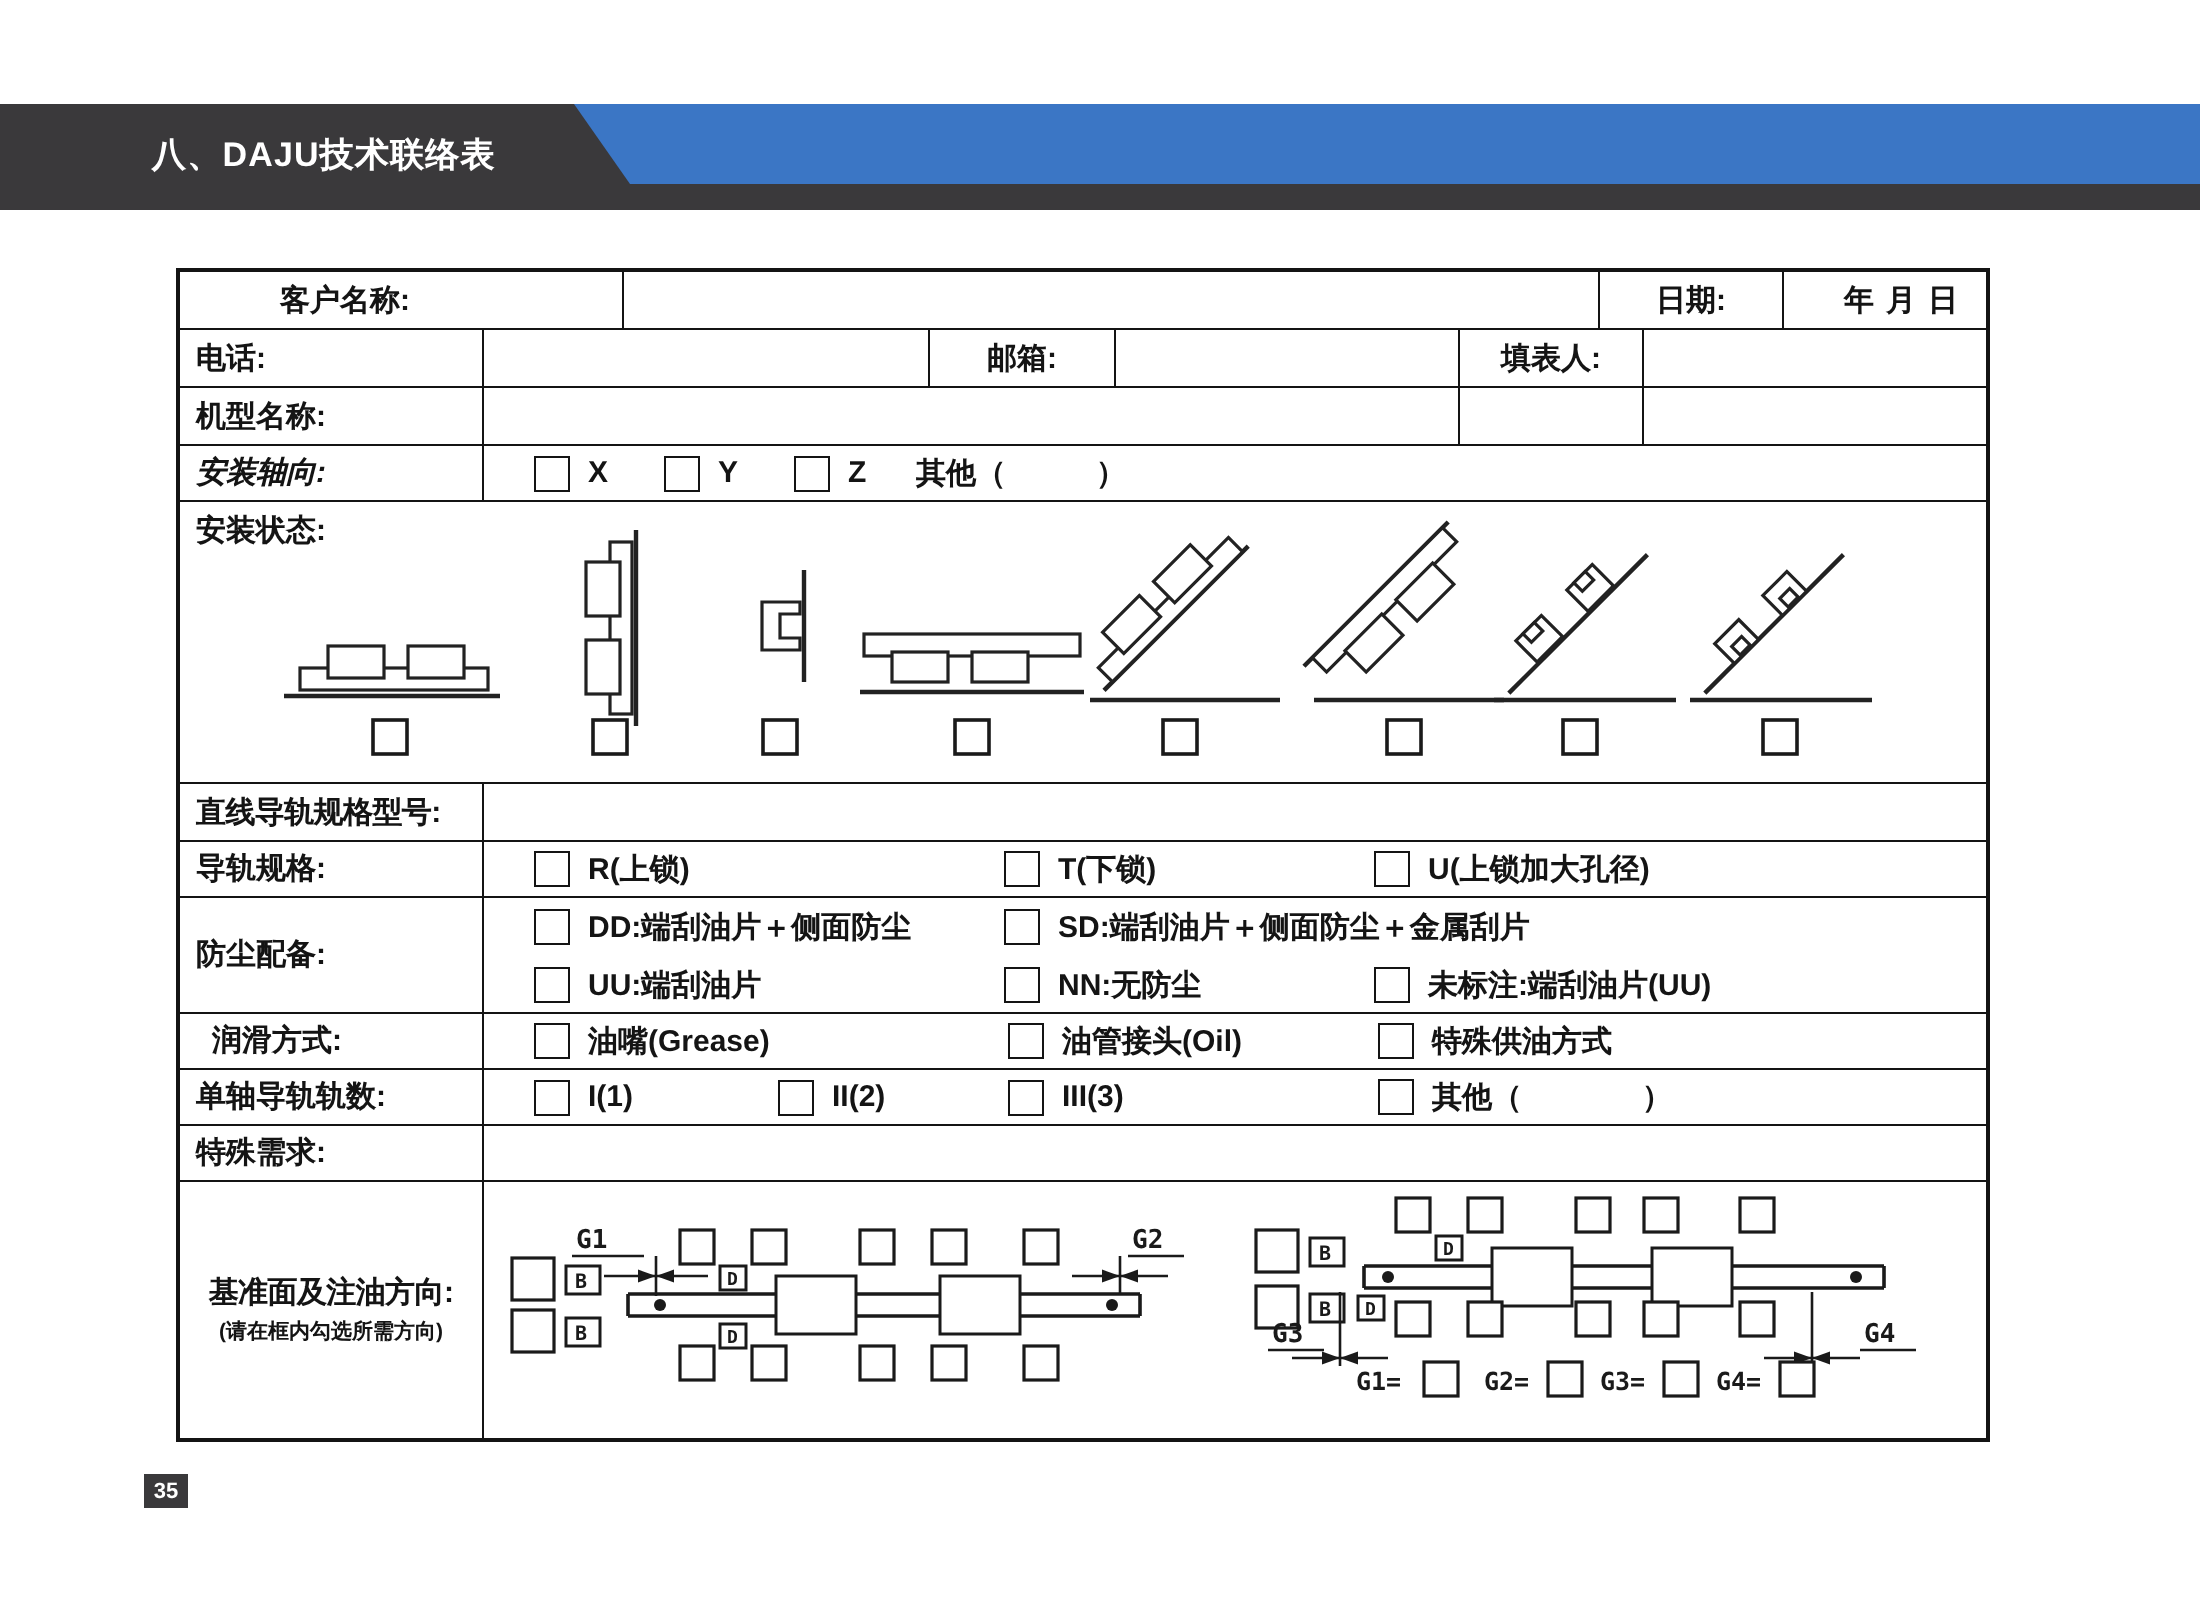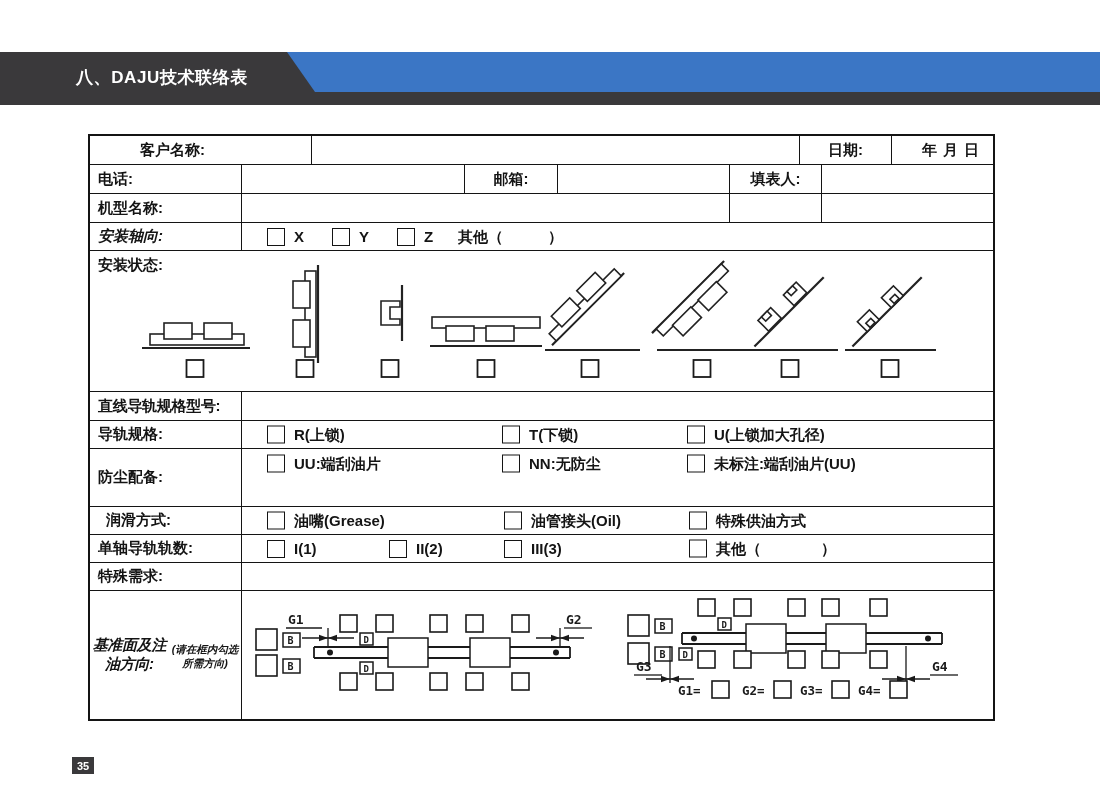--- a/index.html
+++ b/index.html
@@ -18,35 +18,35 @@
   .cell{border-right:1.5px solid #141414;box-sizing:border-box;position:relative;height:100%;}
   .cell.end{border-right:none;flex:1;}
   .lbl{display:flex;align-items:center;padding-left:8px;font-weight:700;font-size:15px;white-space:nowrap;}
   .lbl.ctr{justify-content:center;padding-left:0;}
   .opt{position:absolute;top:50%;transform:translateY(-50%);display:flex;align-items:center;gap:9px;
        font-weight:700;font-size:15px;white-space:pre;}
   .cb{width:16px;height:16px;border:1.7px solid #141414;background:#fff;flex:none;}
   .dateu{display:flex;align-items:center;justify-content:space-between;
          padding-left:30px;padding-right:14px;font-weight:700;font-size:15px;height:100%;box-sizing:border-box;}
   .subrow{position:relative;height:29px;}
-  .lbl2{display:flex;flex-direction:row;justify-content:center;align-items:center;text-align:center;font-style:italic;}
+  .lbl2{display:flex;flex-direction:column;justify-content:center;align-items:center;text-align:center;}
   .lbl2 .note{font-size:10.5px;font-weight:700;margin-top:3px;}
   .rowlabel-float{position:absolute;left:8px;top:5px;font-weight:700;font-size:15px;}
   svg text{font-family:"DejaVu Sans Mono","Liberation Mono",monospace;font-weight:700;fill:#1a1a1a;}
   .dr{stroke:#222;fill:#fff;stroke-width:1.6;}
   .ln{stroke:#222;stroke-width:2.2;fill:none;}
   .thin{stroke:#1a1a1a;stroke-width:1.3;fill:none;}
   .rl{stroke:#1a1a1a;stroke-width:1.8;fill:none;}
   .scb{stroke:#1a1a1a;fill:#fff;stroke-width:1.8;}
   .scb2{stroke:#1a1a1a;fill:#fff;stroke-width:1.6;}
   .wbox{stroke:#1a1a1a;fill:#fff;stroke-width:1.5;}
   .ah{fill:#1a1a1a;stroke:none;}
   
   .badge{position:absolute;left:72px;top:737px;width:22px;height:17px;background:#3a393b;color:#fff;
-         font-size:11px;font-weight:700;display:flex;align-items:center;justify-content:center;margin-top:20px;}
+         font-size:11px;font-weight:700;display:flex;align-items:center;justify-content:center;}
 </style>
 </head>
 <body>
 
 <div class="hdr">
   <div class="hdr-blue">
     
   </div>
   <div class="hdr-title">八、DAJU技术联络表</div>
 </div>
@@ -188,20 +188,24 @@
       <span class="opt" style="left:25px;"><span class="cb"></span><span>R(上锁)</span></span>
       <span class="opt" style="left:260px;"><span class="cb"></span><span>T(下锁)</span></span>
       <span class="opt" style="left:445px;"><span class="cb"></span><span>U(上锁加大孔径)</span></span>
     </div>
   </div>
 
   <div class="rw" style="height:58px;">
     <div class="cell lbl" style="width:152px;">防尘配备:</div>
     <div class="cell end">
       <div class="subrow">
+        <span class="opt" style="left:25px;"><span class="cb"></span><span>DD:端刮油片＋侧面防尘</span></span>
+        <span class="opt" style="left:260px;"><span class="cb"></span><span>SD:端刮油片＋侧面防尘＋金属刮片</span></span>
+      </div>
+      <div class="subrow">
         <span class="opt" style="left:25px;"><span class="cb"></span><span>UU:端刮油片</span></span>
         <span class="opt" style="left:260px;"><span class="cb"></span><span>NN:无防尘</span></span>
         <span class="opt" style="left:445px;"><span class="cb"></span><span>未标注:端刮油片(UU)</span></span>
       </div>
     </div>
   </div>
 
   <div class="rw" style="height:28px;">
     <div class="cell lbl" style="width:152px;padding-left:16px;">润滑方式:</div>
     <div class="cell end">

